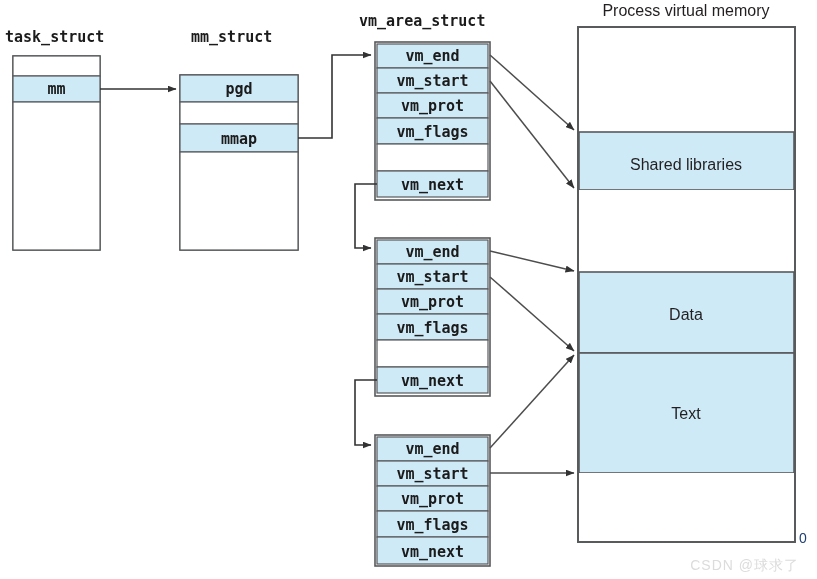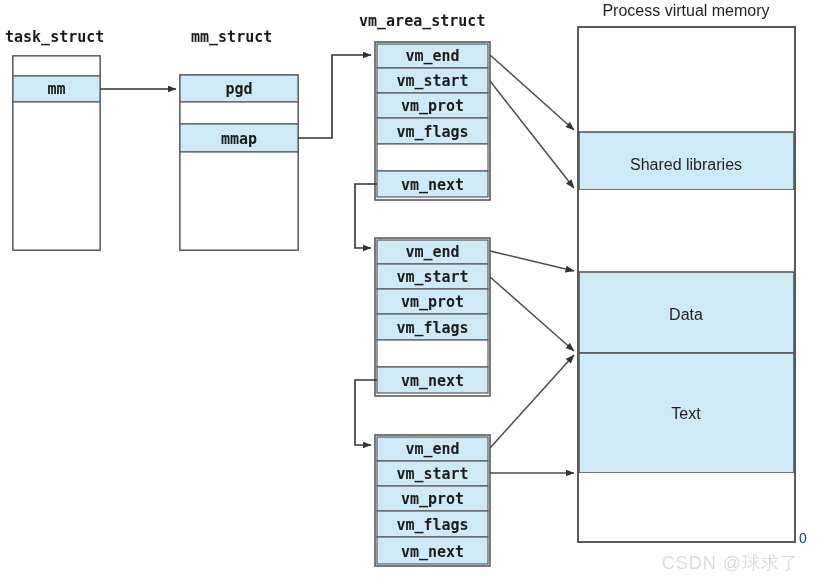--- a/index.html
+++ b/index.html
@@ -47,21 +47,21 @@
   .zero-label {
     font-family: "Liberation Sans", sans-serif;
     font-size: 14px;
     fill: #1d3f73;
   }
   .watermark {
     position: absolute;
     right: 18px;
     bottom: 4px;
     font-family: "Liberation Sans", sans-serif;
-    font-size: 18px;
+    font-size: 14px;
     color: #dcdcdc;
     letter-spacing: 1px;
     white-space: nowrap;
     user-select: none;
   }
 </style>
 </head>
 <body>
 
 <div id="root">

